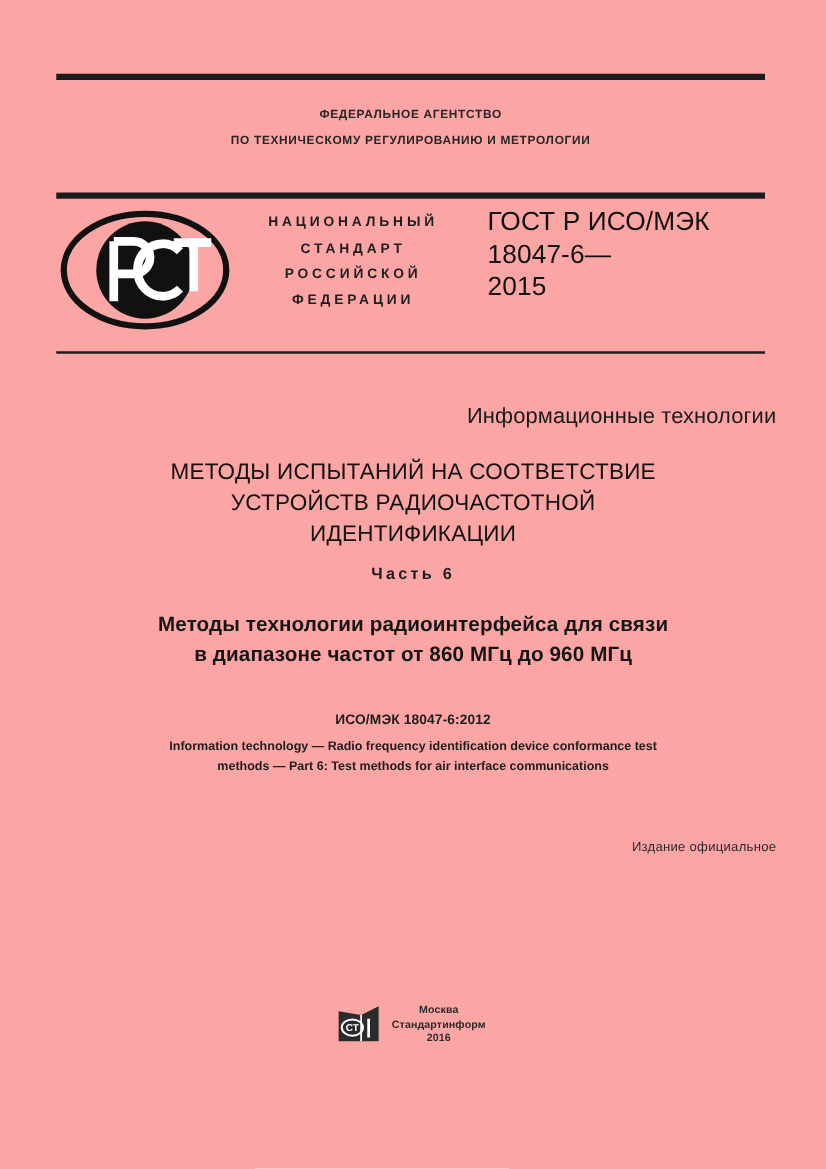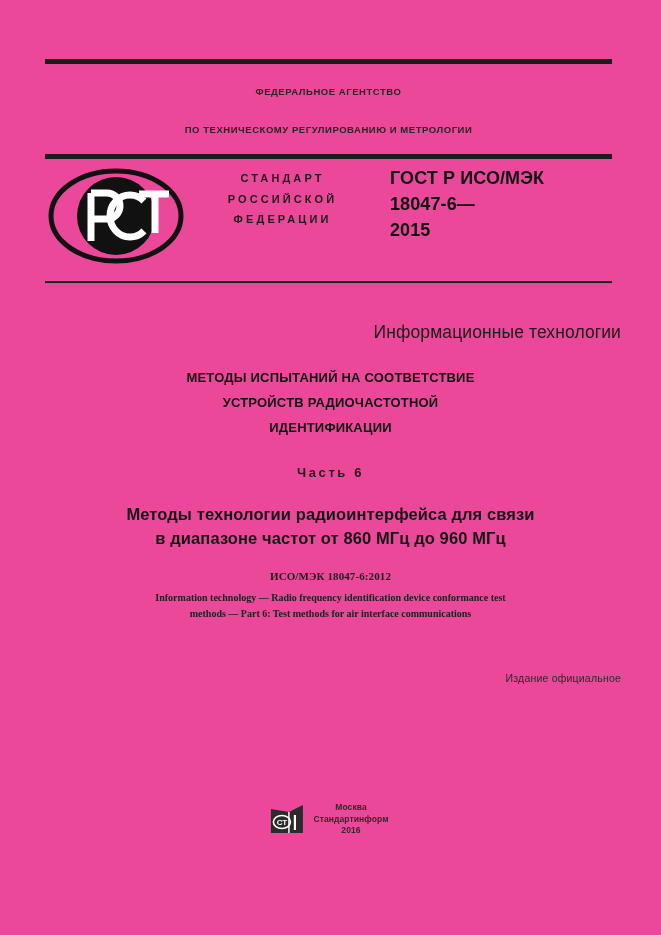--- a/index.html
+++ b/index.html
@@ -11,21 +11,21 @@
   body {
     font-family: "Liberation Sans", sans-serif;
     color: #1a1a1a;
     -webkit-font-smoothing: antialiased;
   }
   .page {
     position: relative;
     width: 661px;
     height: 935px;
     margin: 0 auto;
-    background: #ec4899;
+    background: #fca5a5;
     overflow: hidden;
     box-sizing: border-box;
   }
 
   
   .rule {
     position: absolute;
     left: 45px;
     width: 567px;
     background: #1c1c1c;
@@ -42,21 +42,21 @@
     width: 567px;
     text-align: center;
   }
   .agency-line {
     font-size: 9.5px;
     font-weight: bold;
     letter-spacing: 0.55px;
     color: #262626;
     line-height: 1.2;
   }
-  .agency-line + .agency-line { margin-top: 27px; }
+  .agency-line + .agency-line { margin-top: 10px; }
 
   
   .band {
     position: absolute;
     top: 163px;
     left: 45px;
     width: 567px;
     height: 112px;
   }
 
@@ -86,22 +86,22 @@
   }
 
   .gost-number {
     position: absolute;
     left: 345px;
     top: 2px;
     width: 222px;
     text-align: left;
   }
   .gost-line {
-    font-size: 18px;
-    font-weight: bold;
+    font-size: 21px;
+    font-weight: normal;
     color: #111;
     line-height: 26px;
     white-space: nowrap;
     letter-spacing: 0.1px;
   }
 
   
   .titles {
     position: absolute;
     top: 322px;
@@ -111,28 +111,28 @@
   }
   .title-info {
     font-size: 17.5px;
     font-weight: normal;
     color: #1a1a1a;
     letter-spacing: 0.1px;
     text-align: right;
   }
   .title-main {
     margin-top: 22px;
-    font-size: 13px;
-    font-weight: bold;
+    font-size: 18px;
+    font-weight: normal;
     color: #111;
     line-height: 25px;
     letter-spacing: 0.2px;
   }
   .title-part {
-    margin-top: 25px;
+    margin-top: 11px;
     font-size: 13px;
     font-weight: bold;
     letter-spacing: 2.6px;
     color: #1d1d1d;
   }
   .title-sub {
     margin-top: 22px;
     font-size: 16.5px;
     font-weight: bold;
     color: #151515;
@@ -140,21 +140,20 @@
     letter-spacing: 0.1px;
   }
 
   
   .iso-block {
     position: absolute;
     top: 570px;
     left: 40px;
     width: 581px;
     text-align: center;
-    font-family: Liberation Serif, serif;
   }
   .iso-ref {
     font-size: 11px;
     font-weight: bold;
     color: #1d1d1d;
     letter-spacing: 0.1px;
   }
   .iso-en {
     margin-top: 8px;
     font-size: 10px;
@@ -230,20 +229,21 @@
                  A 39 39 0 1 0 69 10 Z" fill="#111"></path>
         <path d="M44 26 L44 74" stroke="#fff" stroke-width="7" fill="none" stroke-linecap="butt"></path>
         <path d="M44 26 L60 26 A 13 13 0 0 1 60 52 L44 52" fill="none" stroke="#fff" stroke-width="7"></path>
         <path d="M97 34 A 20 21 0 1 0 97 64" fill="none" stroke="#fff" stroke-width="7"></path>
         <path d="M92 27 L122 27" stroke="#fff" stroke-width="7"></path>
         <path d="M108 27 L108 66" stroke="#fff" stroke-width="7"></path>
       </svg>
     </div>
 
     <div class="nat-standard">
+      <div class="nat-line">НАЦИОНАЛЬНЫЙ</div>
       <div class="nat-line">СТАНДАРТ</div>
       <div class="nat-line">РОССИЙСКОЙ</div>
       <div class="nat-line">ФЕДЕРАЦИИ</div>
     </div>
 
     <div class="gost-number">
       <div class="gost-line">ГОСТ Р ИСО/МЭК</div>
       <div class="gost-line">18047-6—</div>
       <div class="gost-line">2015</div>
     </div>

